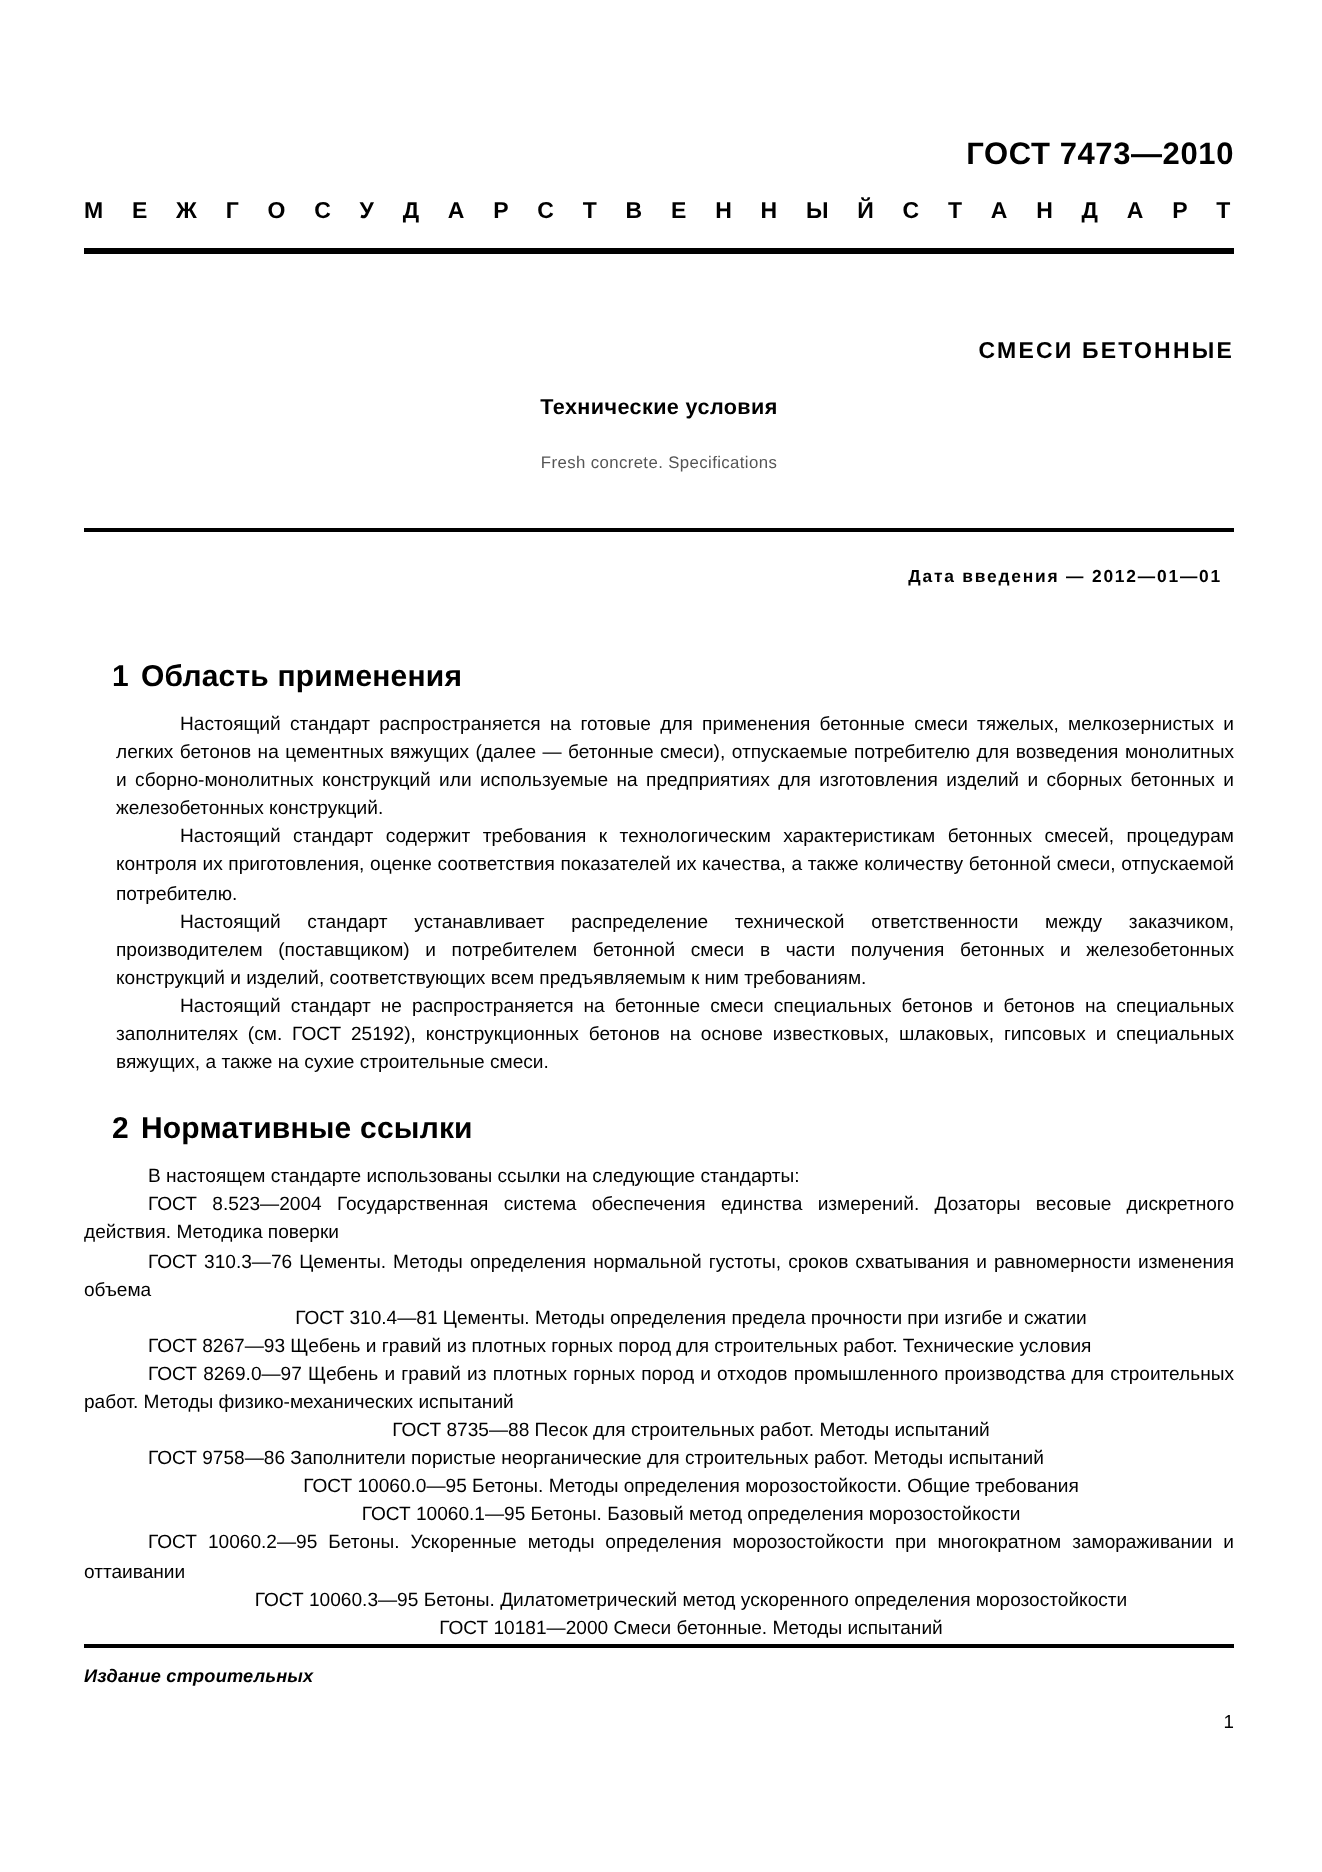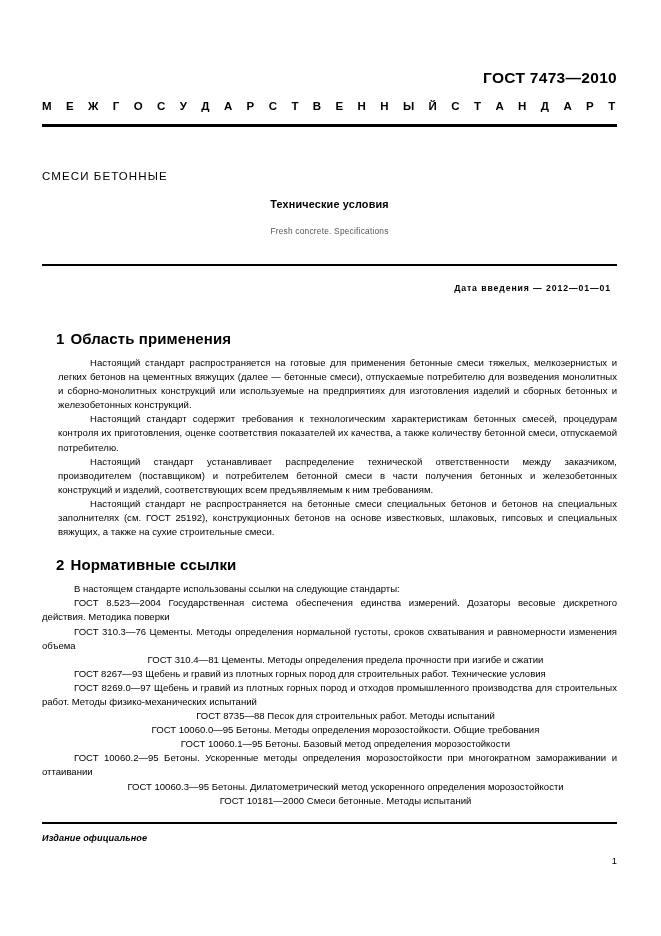--- a/index.html
+++ b/index.html
@@ -55,23 +55,23 @@
   .rule-top { top: 124px; }
   .rule-mid { top: 264px; height: 1.6px; }
   .rule-bottom { top: 822px; height: 2.2px; }
 
   
   .title-main {
     position: absolute;
     left: 42px;
     top: 170px;
     width: 575px;
-    text-align: left;
+    text-align: right;
     font-size: 11.5px;
-    font-weight: normal;
+    font-weight: bold;
     letter-spacing: 1.1px;
   }
   .title-sub {
     position: absolute;
     left: 42px;
     top: 198px;
     width: 575px;
     text-align: center;
     font-size: 10.8px;
     font-weight: bold;
@@ -194,27 +194,28 @@
     </h2>
 
     <p class="lead">В настоящем стандарте использованы ссылки на следующие стандарты:</p>
 
     <p class="ref">ГОСТ  8.523—2004 Государственная система обеспечения единства измерений. Дозаторы весовые дискретного действия. Методика поверки</p>
     <p class="ref">ГОСТ  310.3—76 Цементы. Методы определения нормальной густоты, сроков схватывания и равномерности изменения объема</p>
     <p class="ref last-line-left">ГОСТ  310.4—81 Цементы. Методы определения предела прочности при изгибе и сжатии</p>
     <p class="ref">ГОСТ  8267—93 Щебень и гравий из плотных горных пород для строительных работ. Технические условия</p>
     <p class="ref">ГОСТ  8269.0—97 Щебень и гравий из плотных горных пород и отходов промышленного производства для строительных работ. Методы физико-механических испытаний</p>
     <p class="ref last-line-left">ГОСТ  8735—88 Песок для строительных работ. Методы испытаний</p>
+    <p class="ref">ГОСТ  9758—86 Заполнители пористые неорганические для строительных работ. Методы испытаний</p>
     <p class="ref last-line-left">ГОСТ  10060.0—95 Бетоны. Методы определения морозостойкости. Общие требования</p>
     <p class="ref last-line-left">ГОСТ  10060.1—95 Бетоны. Базовый метод определения морозостойкости</p>
     <p class="ref">ГОСТ  10060.2—95 Бетоны. Ускоренные методы определения морозостойкости при многократном замораживании и оттаивании</p>
     <p class="ref last-line-left">ГОСТ  10060.3—95 Бетоны. Дилатометрический метод ускоренного определения морозостойкости</p>
     <p class="ref last-line-left">ГОСТ  10181—2000 Смеси бетонные. Методы испытаний</p>
 
   </div>
 
   <div class="rule-thick rule-bottom"></div>
 
-  <div class="footer-note">Издание официальное</div>
+  <div class="footer-note">Издание строительных</div>
 
   <div class="page-num">1</div>
 
 </div>
 
 </body></html>

